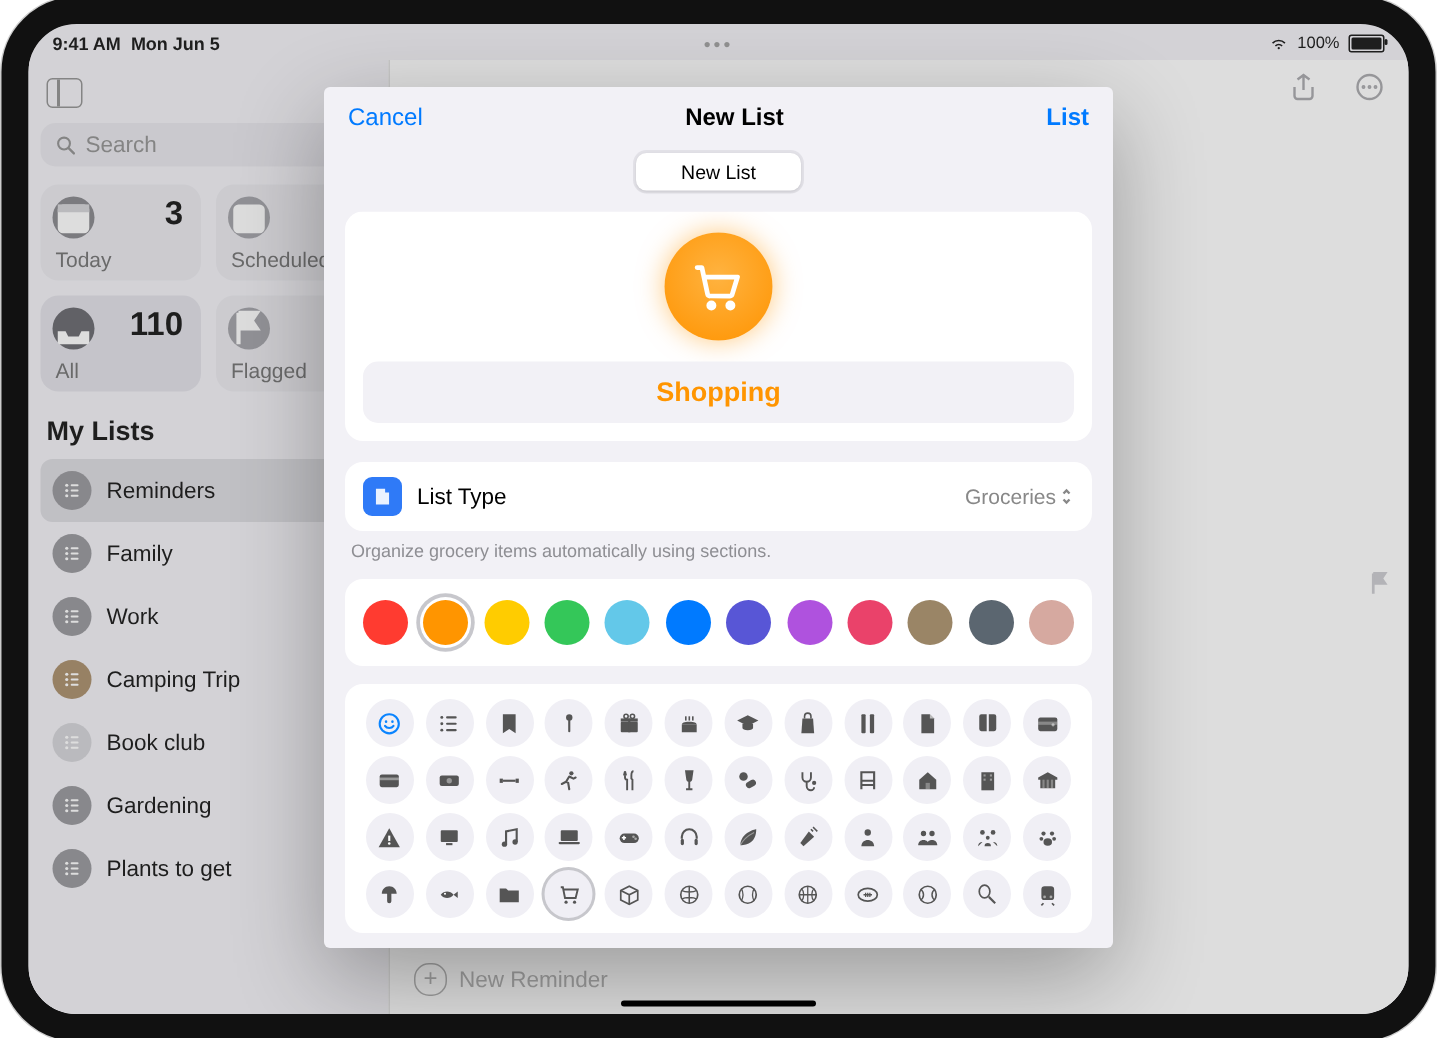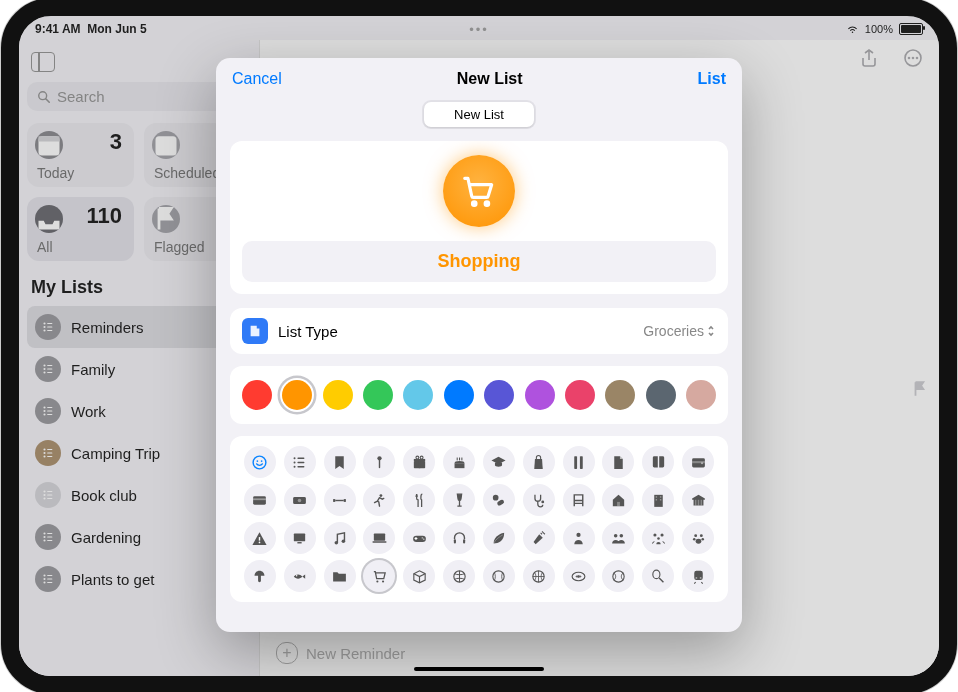--- a/index.html
+++ b/index.html
@@ -43,21 +43,21 @@
 
 .content{flex:1;background:#fff;border-left:1px solid #e0e0e0;position:relative;}
 .content .toolbar{display:flex;justify-content:flex-end;gap:24px;padding:8px 16px;color:#888;}
 .content .toolbar svg{width:20px;height:20px;}
 .flag-right{position:absolute;right:10px;top:120px;transform:translateY(220px);color:#ccc;}
 .newrem{position:absolute;bottom:12px;left:16px;display:flex;align-items:center;gap:8px;color:#aaa;font-size:15px;}
 .newrem .plus{width:20px;height:20px;border-radius:10px;border:1.5px solid #aaa;display:flex;align-items:center;justify-content:center;font-size:16px;line-height:1;}
 
 .dim{position:absolute;inset:0;background:rgba(120,120,120,0.25);}
 
-.modal{position:absolute;top:42px;left:50%;transform:translateX(-50%);width:526px;height:574px;background:#f2f1f6;border-radius:14px;box-shadow:0 20px 60px rgba(0,0,0,0.3);display:flex;flex-direction:column;overflow:hidden;}
+.modal{position:absolute;top:42px;left:50%;transform:translateX(-50%);width:526px;height:574px;background:#f2f1f6;border-radius:4px;box-shadow:0 20px 60px rgba(0,0,0,0.3);display:flex;flex-direction:column;overflow:hidden;}
 .modal-header{display:flex;justify-content:space-between;align-items:center;padding:12px 16px 4px;font-size:16px;}
 .modal-header .cancel,.modal-header .done{color:var(--accent-blue);}
 .modal-header .done{font-weight:600;}
 .modal-header .title{font-weight:600;}
 .segmented{align-self:center;display:flex;background:#e2e1e7;border-radius:9px;padding:2px;margin:8px 0 12px;font-size:13px;font-weight:500;}
 .segmented div{padding:5px 30px;border-radius:7px;}
 .segmented .active{background:#fff;box-shadow:0 1px 2px rgba(0,0,0,0.1);}
 .modal-body{flex:1;overflow:hidden;padding:0 14px;}
 .preview-card{background:#fff;border-radius:12px;padding:14px 12px 12px;}
 .preview-icon{width:72px;height:72px;border-radius:36px;margin:0 auto;display:flex;align-items:center;justify-content:center;background:radial-gradient(circle at 50% 40%,#ffb340,#ff9300);box-shadow:0 0 18px rgba(255,149,0,0.5);}
@@ -296,20 +296,21 @@
           </div>
      <span>List Type</span>
      <span class="spacer"></span>
      <span class="value">
             <span>Groceries</span>
        <svg width="10" height="14" viewBox="0 0 10 14" stroke="#888" stroke-width="1.6" fill="none">
               <path d="M3 5l2-2 2 2M3 9l2 2 2-2"></path>
             </svg>
      </span>
    </div>
+   <div class="hint">Organize grocery items automatically using sections.</div>
    <div class="colors-card" id="colors">
           <div class="color-wrap">
             <div class="color-dot" style="background:#ff3b30"></div>
           </div>
           <div class="color-wrap selected">
             <div class="color-dot" style="background:#ff9500"></div>
           </div>
           <div class="color-wrap">
             <div class="color-dot" style="background:#ffcc00"></div>
           </div>

